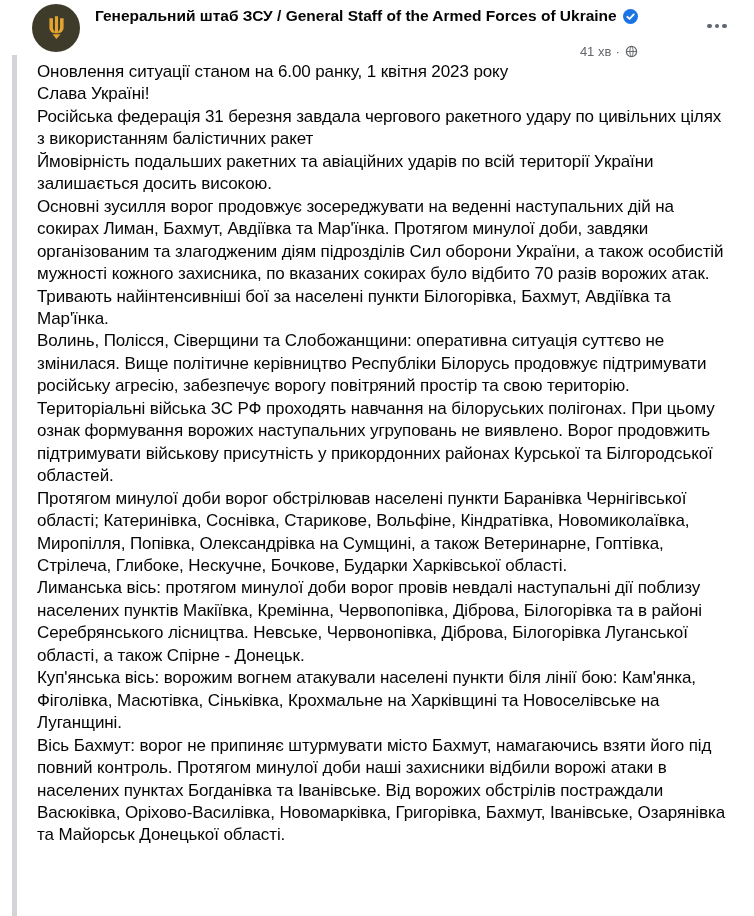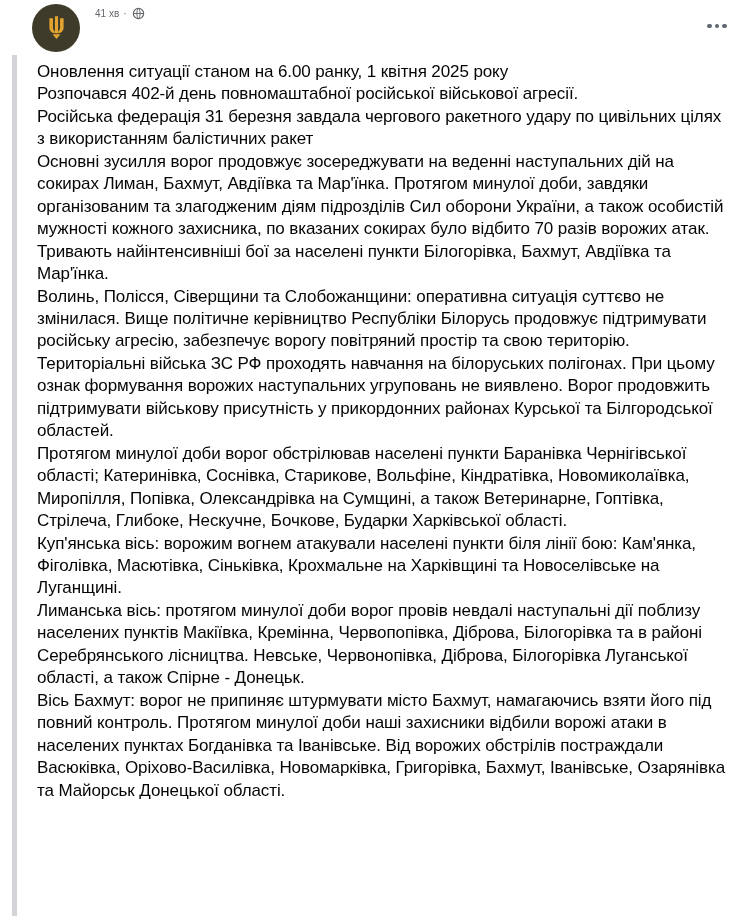--- a/index.html
+++ b/index.html
@@ -30,22 +30,22 @@
     flex:0 0 48px; cursor:pointer;
   }
   .header-text { margin-left:15px; padding-top:3px; min-width:0; }
   .page-name-row { display:flex; align-items:center; gap:6px; }
   .page-name {
     font-size:15.5px; font-weight:700; color:#050505;
     white-space:nowrap; cursor:pointer;
   }
   .verified-badge { flex:0 0 auto; display:inline-flex; margin-top:1px; }
   .meta-row {
-    margin-top:0; display:flex; align-items:center; gap:4px;
-    font-size:10px; color:#65676b;
+    margin-top:19px; display:flex; align-items:center; gap:4px;
+    font-size:13px; color:#65676b;justify-content:flex-end;
   }
   .meta-row .sep { color:#65676b; }
   .globe { display:inline-flex; margin-left:1px; }
 
   .more-btn {
     position:absolute; right:20px; top:14px;
     width:34px; height:24px;
     display:flex; align-items:center; justify-content:center; gap:3px;
     cursor:pointer; border-radius:6px;
   }
@@ -74,42 +74,52 @@
       <svg viewBox="0 0 48 48" width="31" height="31" style="fill: rgb(226, 164, 47);">
         <path d="M13 8 h5.5 v15 c0 2.6 1.1 4.3 2.8 5.1 v3.3 C16.4 30.6 13 27.2 13 22.3 Z"></path>
         <path d="M35 8 h-5.5 v15 c0 2.6 -1.1 4.3 -2.8 5.1 v3.3 C31.6 30.6 35 27.2 35 22.3 Z"></path>
         <path d="M21.6 5 h4.8 v26.4 h-4.8 Z"></path>
         <path d="M17.8 32.8 h12.4 l-6.2 7.6 Z"></path>
       </svg>
     </span>
   </div>
 
   <div class="header-text">
+    <div class="page-name-row">
+      <span class="page-name">Генеральний штаб ЗСУ / General Staff of the Armed Forces of Ukraine</span>
+      <span class="verified-badge">
+        <svg viewBox="0 0 16 16" width="15" height="15">
+          <circle cx="8" cy="8" r="8" fill="#1b74e4" style="fill: rgb(27, 116, 228);"></circle>
+          <path d="M4.6 8.3 L7 10.6 L11.5 5.7" stroke="#ffffff" stroke-width="1.9" fill="none" stroke-linecap="round" stroke-linejoin="round"></path>
+        </svg>
+      </span>
+    </div>
     <div class="meta-row">
       <span>41 хв</span>
       <span class="sep">·</span>
       <span class="globe">
         <svg viewBox="0 0 16 16" width="13" height="13">
           <circle cx="8" cy="8" r="6.3" fill="none" stroke="#65676b" stroke-width="1.5"></circle>
           <path d="M1.7 8 h12.6 M8 1.7 c-2.6 1.9 -2.6 10.7 0 12.6 M8 1.7 c2.6 1.9 2.6 10.7 0 12.6" fill="none" stroke="#65676b" stroke-width="1.2"></path>
         </svg>
       </span>
     </div>
   </div>
 </div>
 
 <div class="more-btn">
   <span></span>
   <span></span>
   <span></span>
 </div>
 
 <div class="post-body">
-  <p>Оновлення ситуації станом на 6.00 ранку, 1 квітня 2025 року</p>
-  <p>Розпочався 402-й день повномаштабної російської військової агресії.</p>
+  <p>Оновлення ситуації станом на 6.00 ранку, 1 квітня 2023 року</p>
+  <p>Слава Україні!</p>
   <p>Російська федерація 31 березня завдала чергового ракетного удару по цивільних цілях з використанням балістичних ракет</p>
+  <p>Ймовірність подальших ракетних та авіаційних ударів по всій території України залишається досить високою.</p>
   <p>Основні зусилля ворог продовжує зосереджувати на веденні наступальних дій на сокирах Лиман, Бахмут, Авдіївка та Мар'їнка. Протягом минулої доби, завдяки організованим та злагодженим діям підрозділів Сил оборони України, а також особистій мужності кожного захисника, по вказаних сокирах було відбито 70 разів ворожих атак. Тривають найінтенсивніші бої за населені пункти Білогорівка, Бахмут, Авдіївка та Мар'їнка.</p>
   <p>Волинь, Полісся, Сіверщини та Слобожанщини: оперативна ситуація суттєво не змінилася. Вище політичне керівництво Республіки Білорусь продовжує підтримувати російську агресію, забезпечує ворогу повітряний простір та свою територію. Територіальні війська ЗС РФ проходять навчання на білоруських полігонах. При цьому ознак формування ворожих наступальних угруповань не виявлено. Ворог продовжить підтримувати військову присутність у прикордонних районах Курської та Білгородської областей.</p>
   <p>Протягом минулої доби ворог обстрілював населені пункти Баранівка Чернігівської області; Катеринівка, Соснівка, Старикове, Вольфіне, Кіндратівка, Новомиколаївка, Миропілля, Попівка, Олександрівка на Сумщині, а також Ветеринарне, Гоптівка, Стрілеча, Глибоке, Нескучне, Бочкове, Бударки Харківської області.</p>
+  <p>Лиманська вісь: протягом минулої доби ворог провів невдалі наступальні дії поблизу населених пунктів Макіївка, Кремінна, Червопопівка, Діброва, Білогорівка та в районі Серебрянського лісництва. Невське, Червонопівка, Діброва, Білогорівка Луганської області, а також Спірне - Донецьк.</p>
   <p>Куп'янська вісь: ворожим вогнем атакували населені пункти біля лінії бою: Кам'янка, Фіголівка, Масютівка, Сіньківка, Крохмальне на Харківщині та Новоселівське на Луганщині.</p>
-  <p>Лиманська вісь: протягом минулої доби ворог провів невдалі наступальні дії поблизу населених пунктів Макіївка, Кремінна, Червопопівка, Діброва, Білогорівка та в районі Серебрянського лісництва. Невське, Червонопівка, Діброва, Білогорівка Луганської області, а також Спірне - Донецьк.</p>
   <p>Вісь Бахмут: ворог не припиняє штурмувати місто Бахмут, намагаючись взяти його під повний контроль. Протягом минулої доби наші захисники відбили ворожі атаки в населених пунктах Богданівка та Іванівське. Від ворожих обстрілів постраждали Васюківка, Оріхово-Василівка, Новомарківка, Григорівка, Бахмут, Іванівське, Озарянівка та Майорськ Донецької області.</p>
 </div>
 
 </body></html>

